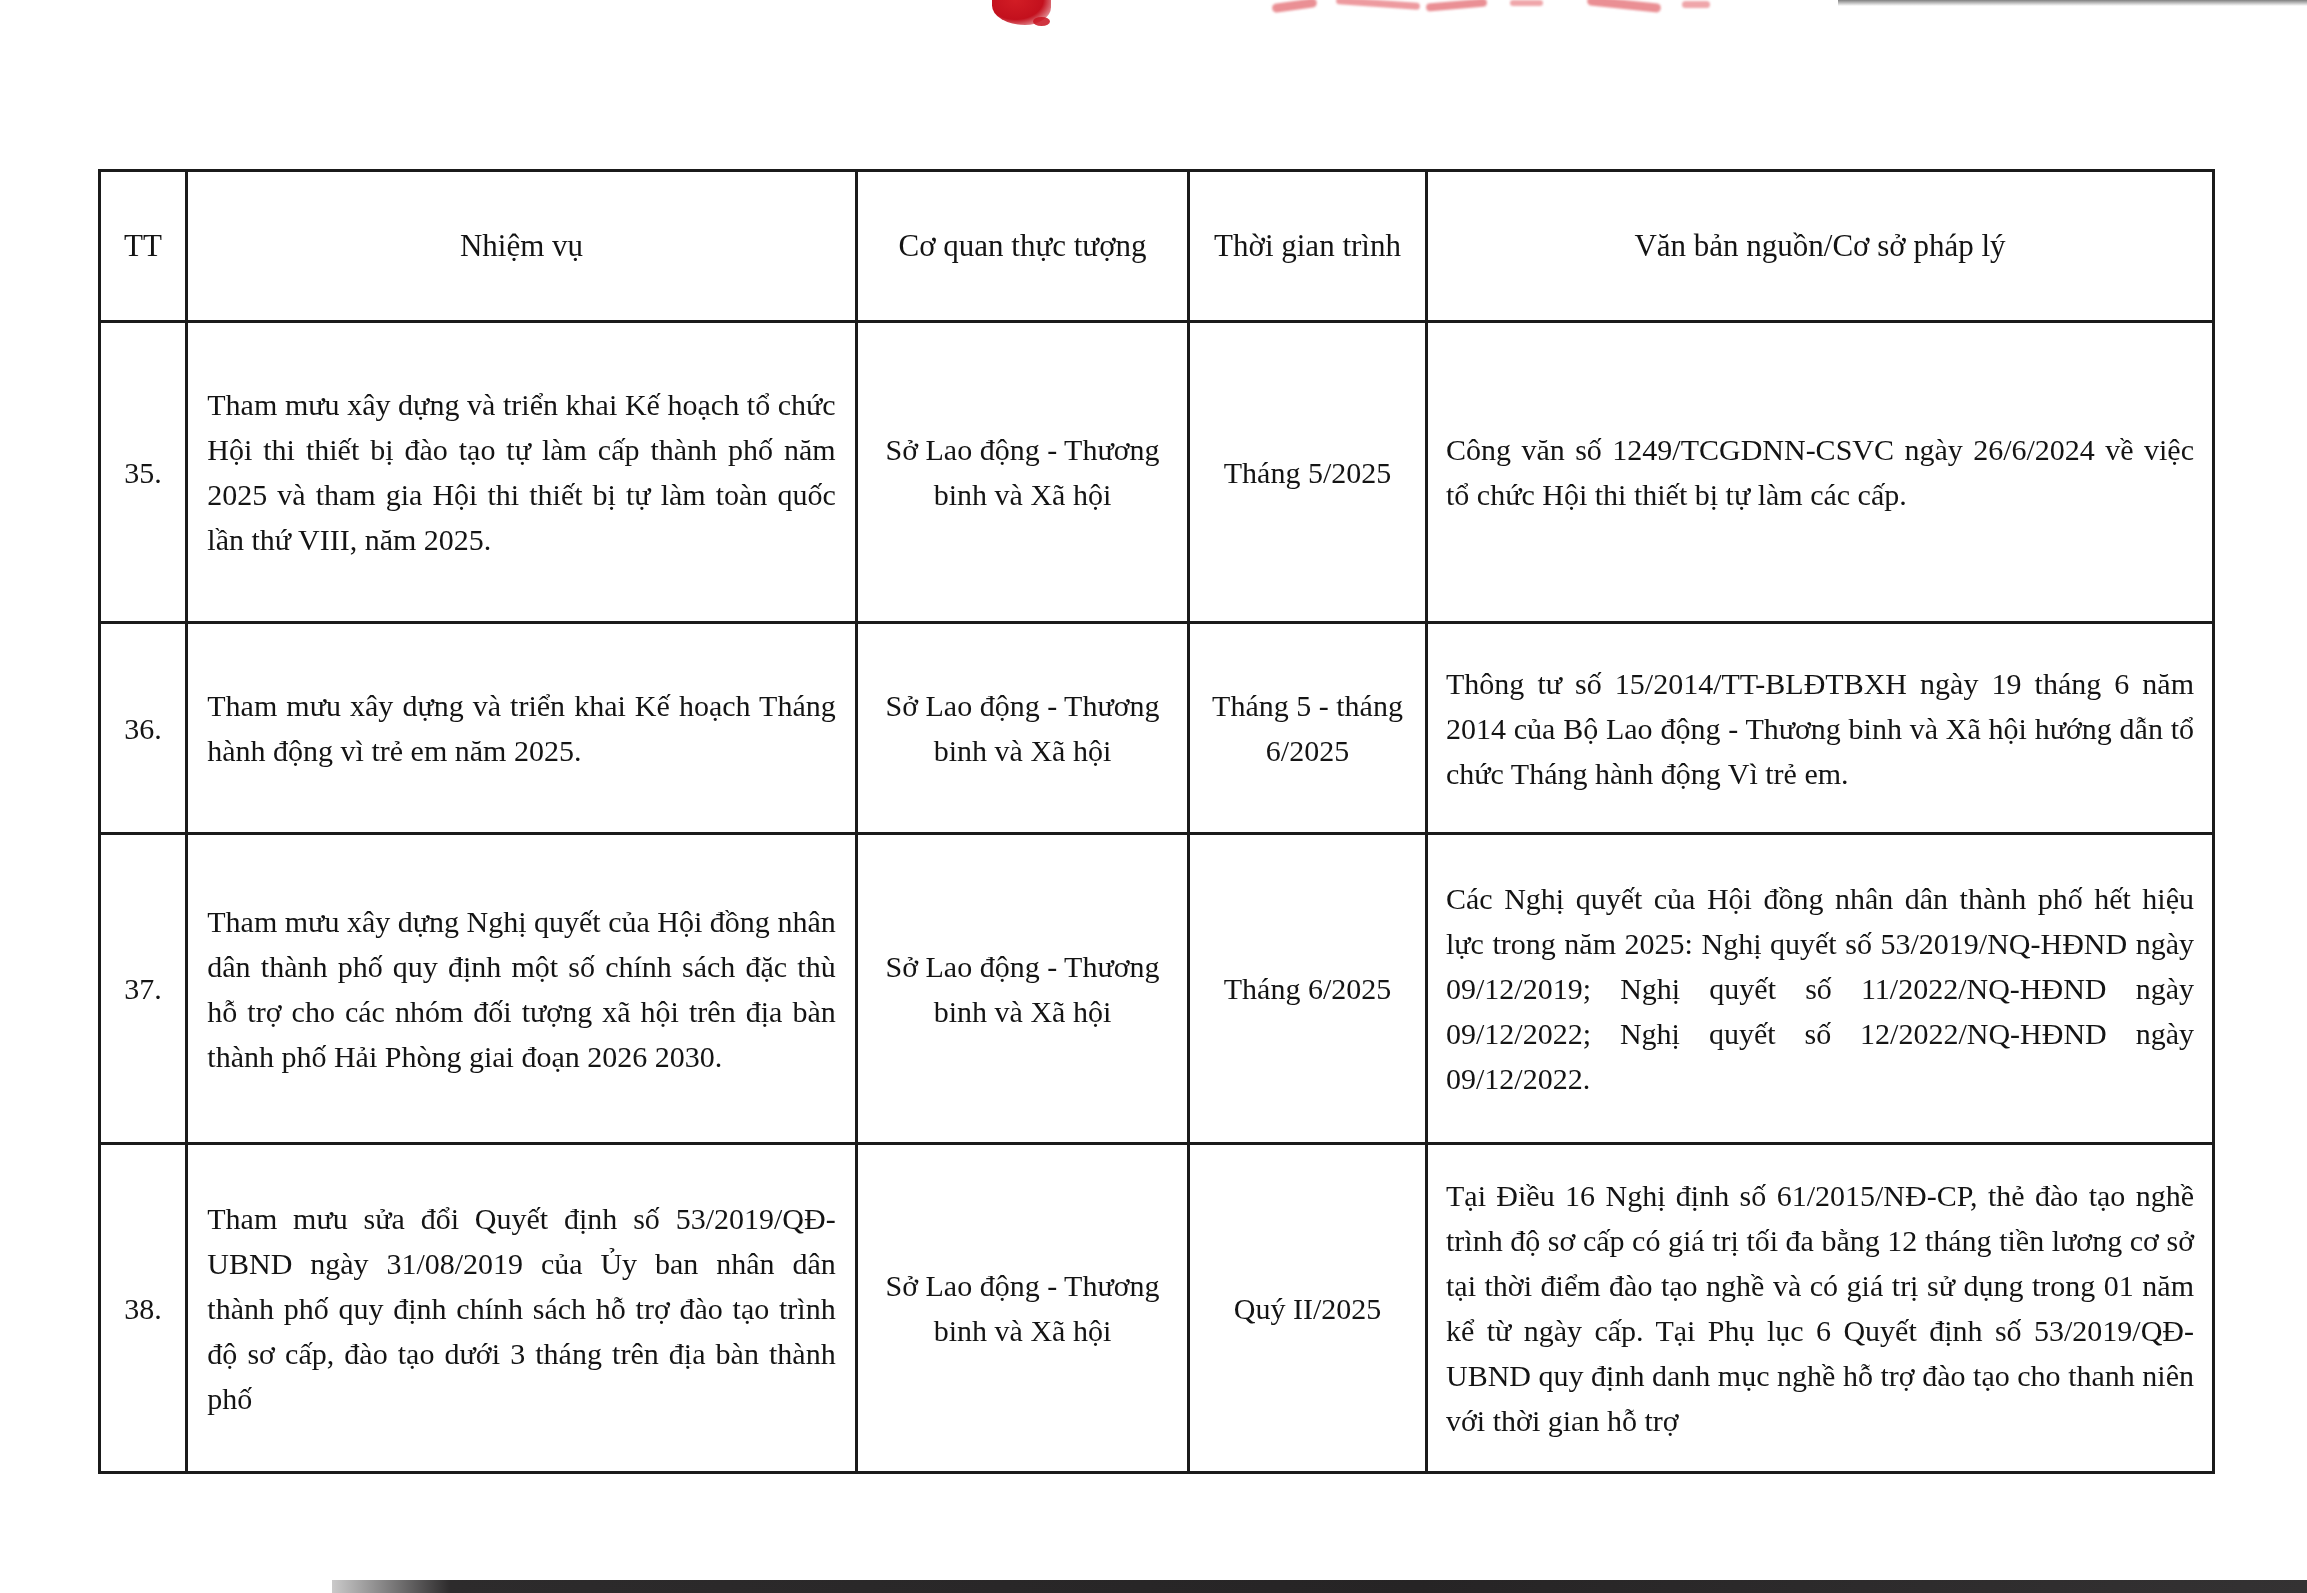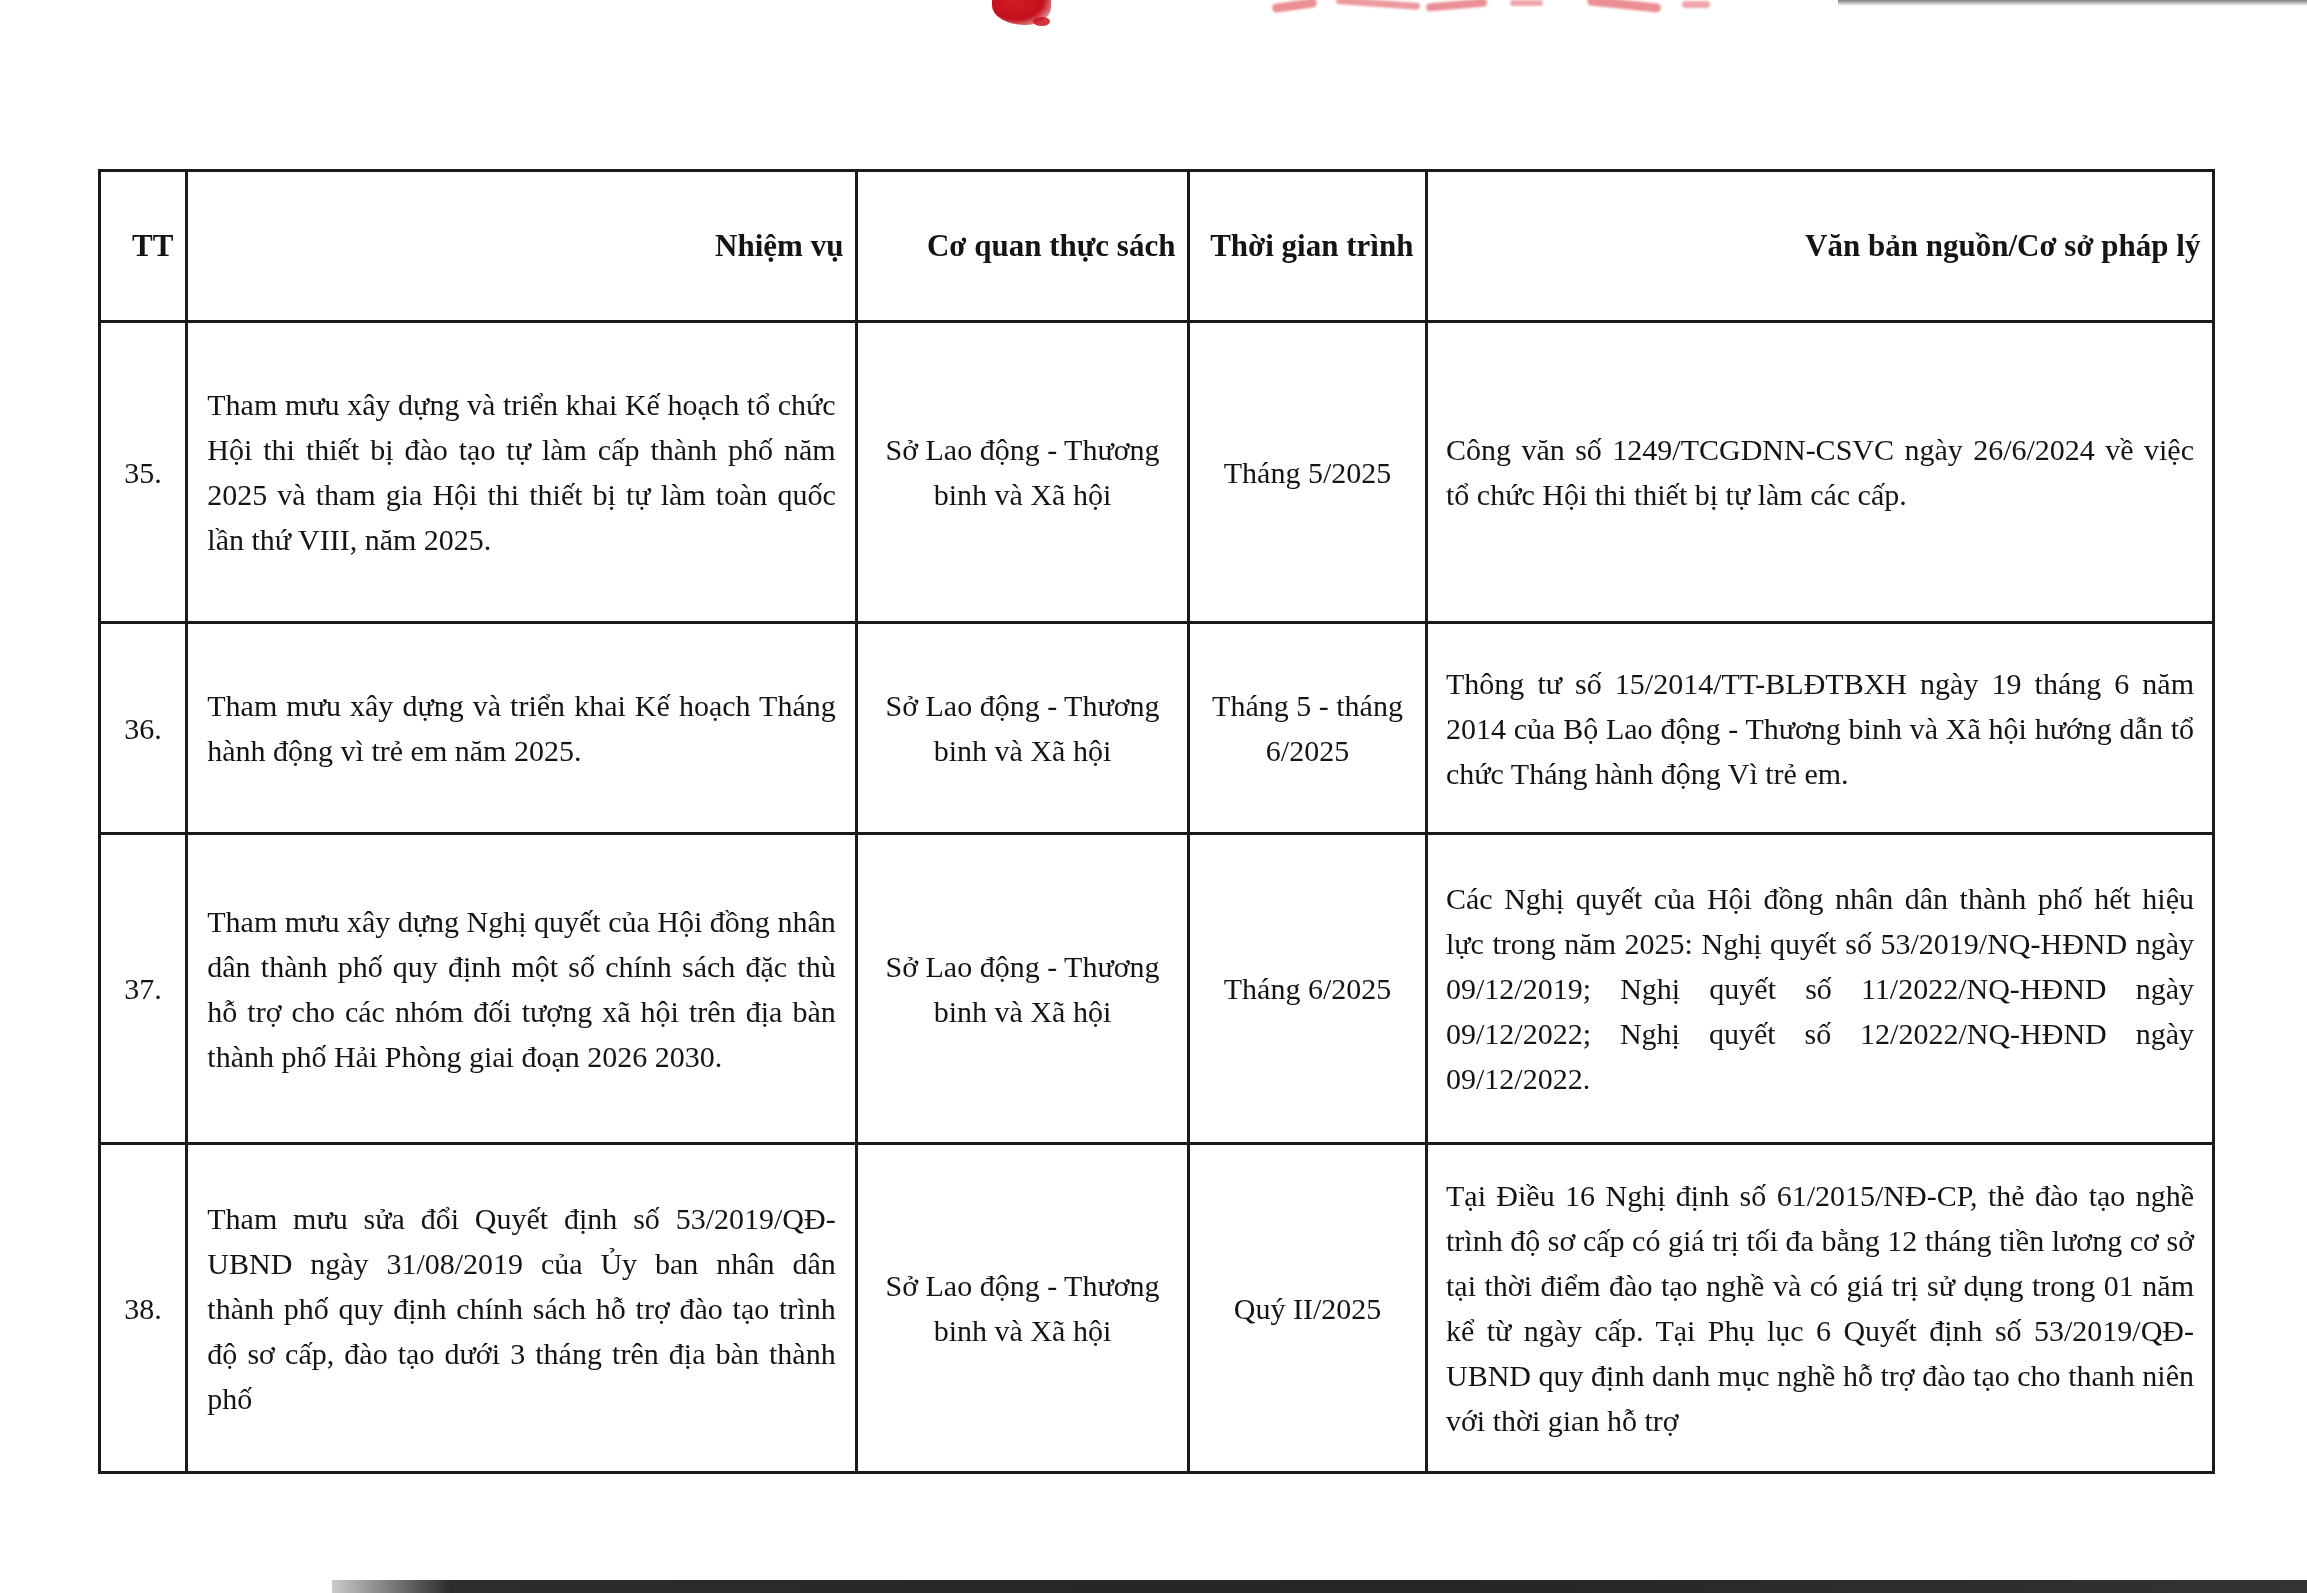--- a/index.html
+++ b/index.html
@@ -27,21 +27,21 @@
   .doc-table col.c-org{width:332px;}
   .doc-table col.c-time{width:238px;}
   .doc-table col.c-legal{width:787px;}
 
   .doc-table th,.doc-table td{
     border:3.2px solid #1b1b1b;
     vertical-align:middle;
     box-sizing:border-box;
   }
   .doc-table th{
-    font-size:31px;font-weight:bold;text-align:right;
+    font-size:31px;font-weight:normal;text-align:center;
     padding:6.4px 11.6px;line-height:42px;
   }
   .doc-table td{
     font-size:30px;line-height:45px;padding:11.6px 19.3px;
   }
   tr.header-row{height:151px;}
   tr.row-35{height:301px;}
   tr.row-36{height:211px;}
   tr.row-37{height:310px;}
   tr.row-38{height:329px;}
@@ -99,21 +99,21 @@
       <col class="c-tt">
         <col class="c-task">
         <col class="c-org">
         <col class="c-time">
         <col class="c-legal">
     </colgroup>
     <thead>
       <tr class="header-row">
         <th>TT</th>
         <th>Nhiệm vụ</th>
-        <th>Cơ quan thực sách</th>
+        <th>Cơ quan thực tượng</th>
         <th>Thời gian trình</th>
         <th>Văn bản nguồn/Cơ sở pháp lý</th>
       </tr>
     </thead>
     <tbody>
       <tr class="row-35">
         <td class="cell-tt">35.</td>
         <td class="cell-task">Tham mưu xây dựng và triển khai Kế hoạch tổ chức Hội thi thiết bị đào tạo tự làm cấp thành phố năm 2025 và tham gia Hội thi thiết bị tự làm toàn quốc lần thứ VIII, năm 2025.</td>
         <td class="cell-org">Sở Lao động - Thương binh và Xã hội</td>
         <td class="cell-time">Tháng 5/2025</td>

